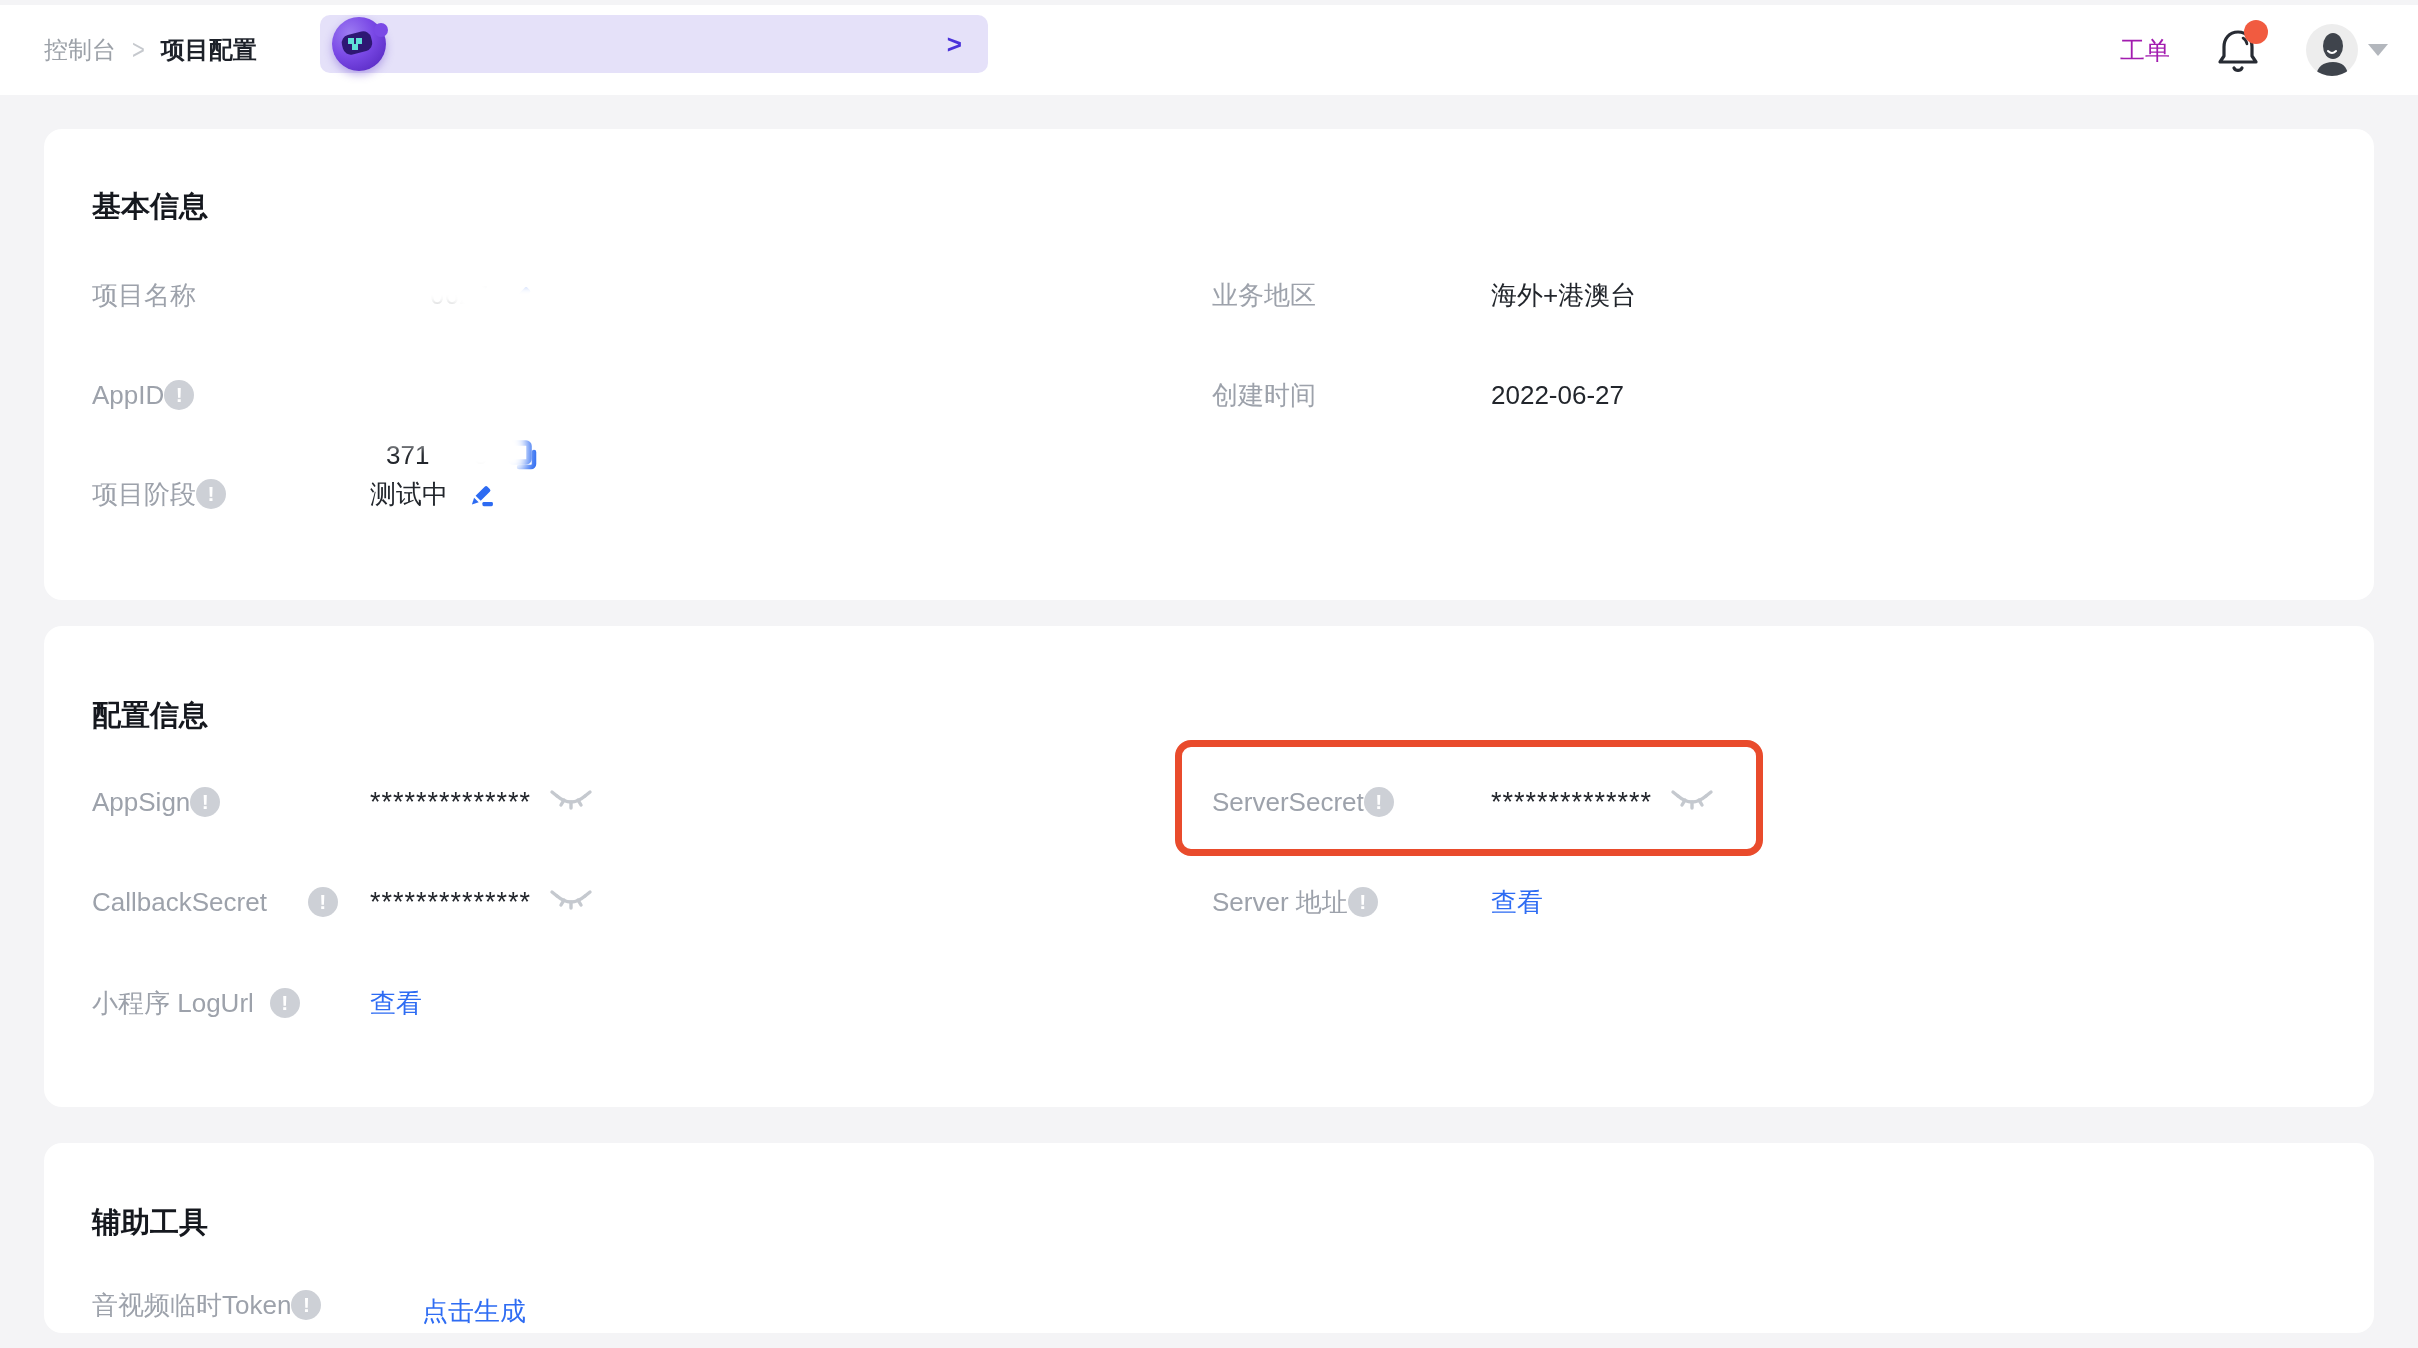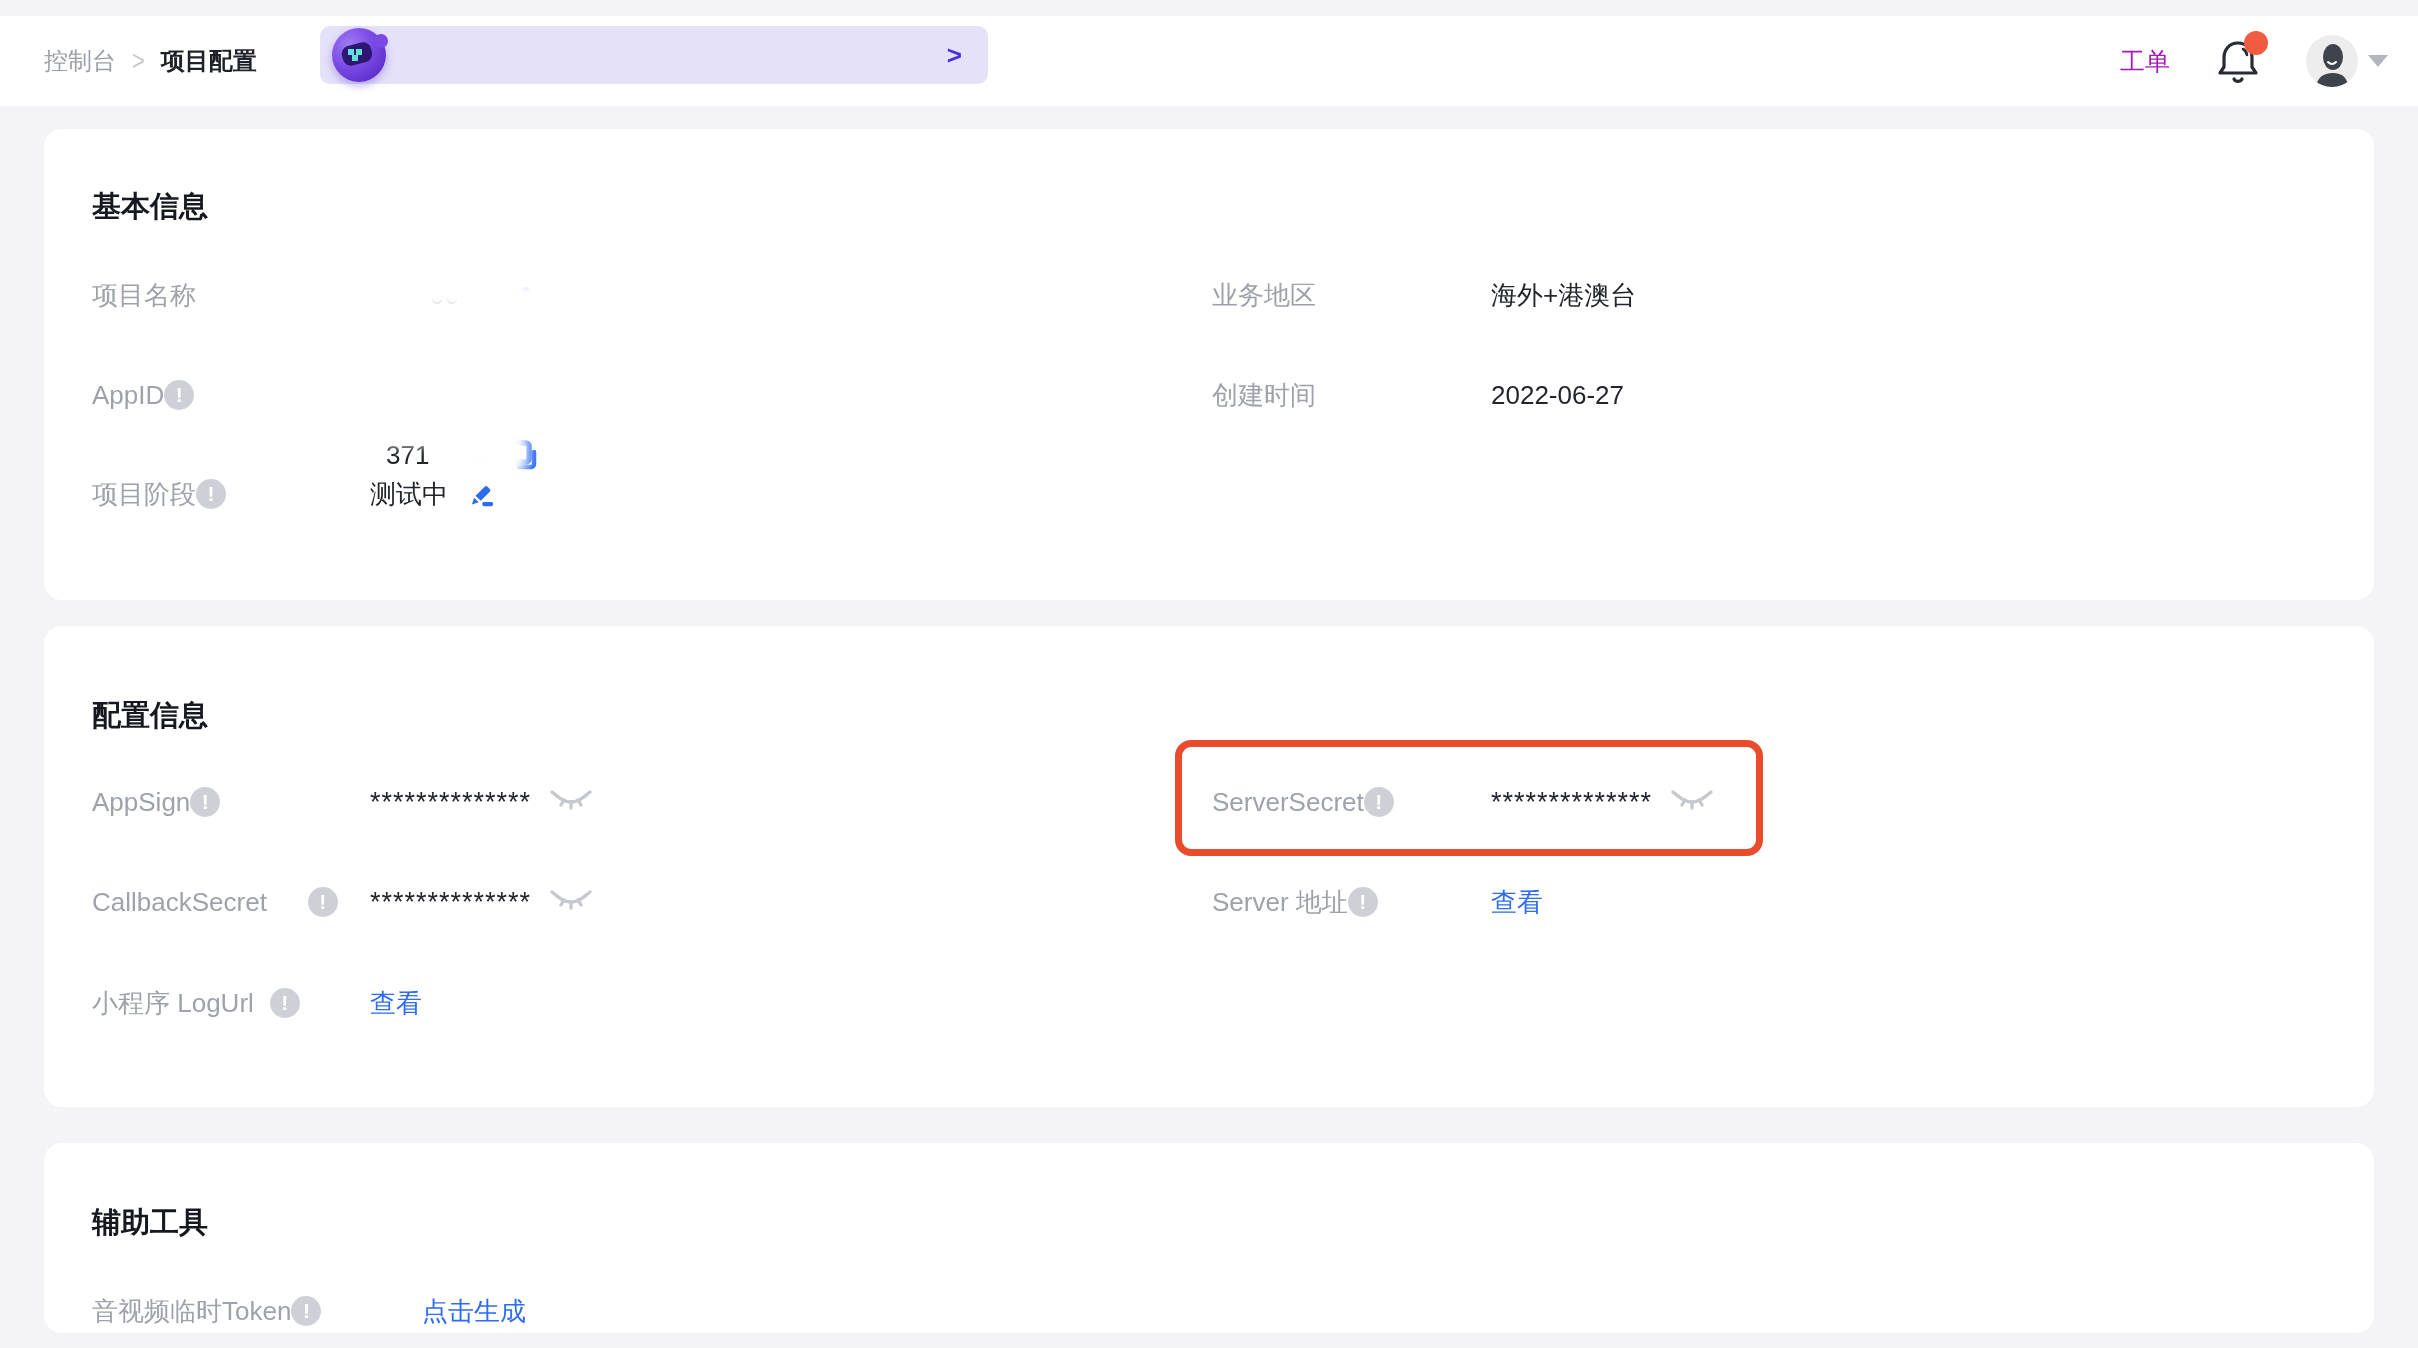--- a/index.html
+++ b/index.html
@@ -6,21 +6,21 @@
   html,body { width:2418px; height:1348px; }
   body {
     position:relative;
     background:#F4F4F6;
     font-family:"Liberation Sans", sans-serif;
     color:#22262C;
     overflow:hidden;
   }
   
   .header {
-    position:absolute; top:16px; left:0; width:2418px; height:90px;
+    position:absolute; top:5px; left:0; width:2418px; height:90px;
     background:#FFFFFF;
   }
   .breadcrumb {
     position:absolute; left:44px; top:0; height:90px;
     display:flex; align-items:center; gap:16px; font-size:24px;
   }
   .crumb-muted { color:#9CA1A8; cursor:pointer; }
   .crumb-sep   { color:#C6C9CE; font-size:22px; transform:scaleY(1.25); }
   .crumb-current { color:#1D2129; font-weight:600;text-align:center; }
   .promo-banner {
@@ -290,20 +290,20 @@
     <span class="info-circle">!</span>
   </div>
   <div class="frow col-l-value" style="top:347px;">
     <span class="link">查看</span>
   </div>
 </div>
 
 <div class="card" id="card-tools">
   <div class="card-title" style="top:60px;">辅助工具</div>
 
-  <div class="frow col-l-label" style="top:138px;text-align:right;">
+  <div class="frow col-l-label" style="top:132px;text-align:right;">
     <span class="flabel">音视频临时Token</span>
     <span class="info-circle">!</span>
   </div>
   <div class="frow" style="top:138px; left:378px;">
     <span class="link">点击生成</span>
   </div>
 </div>
 
 </body></html>

